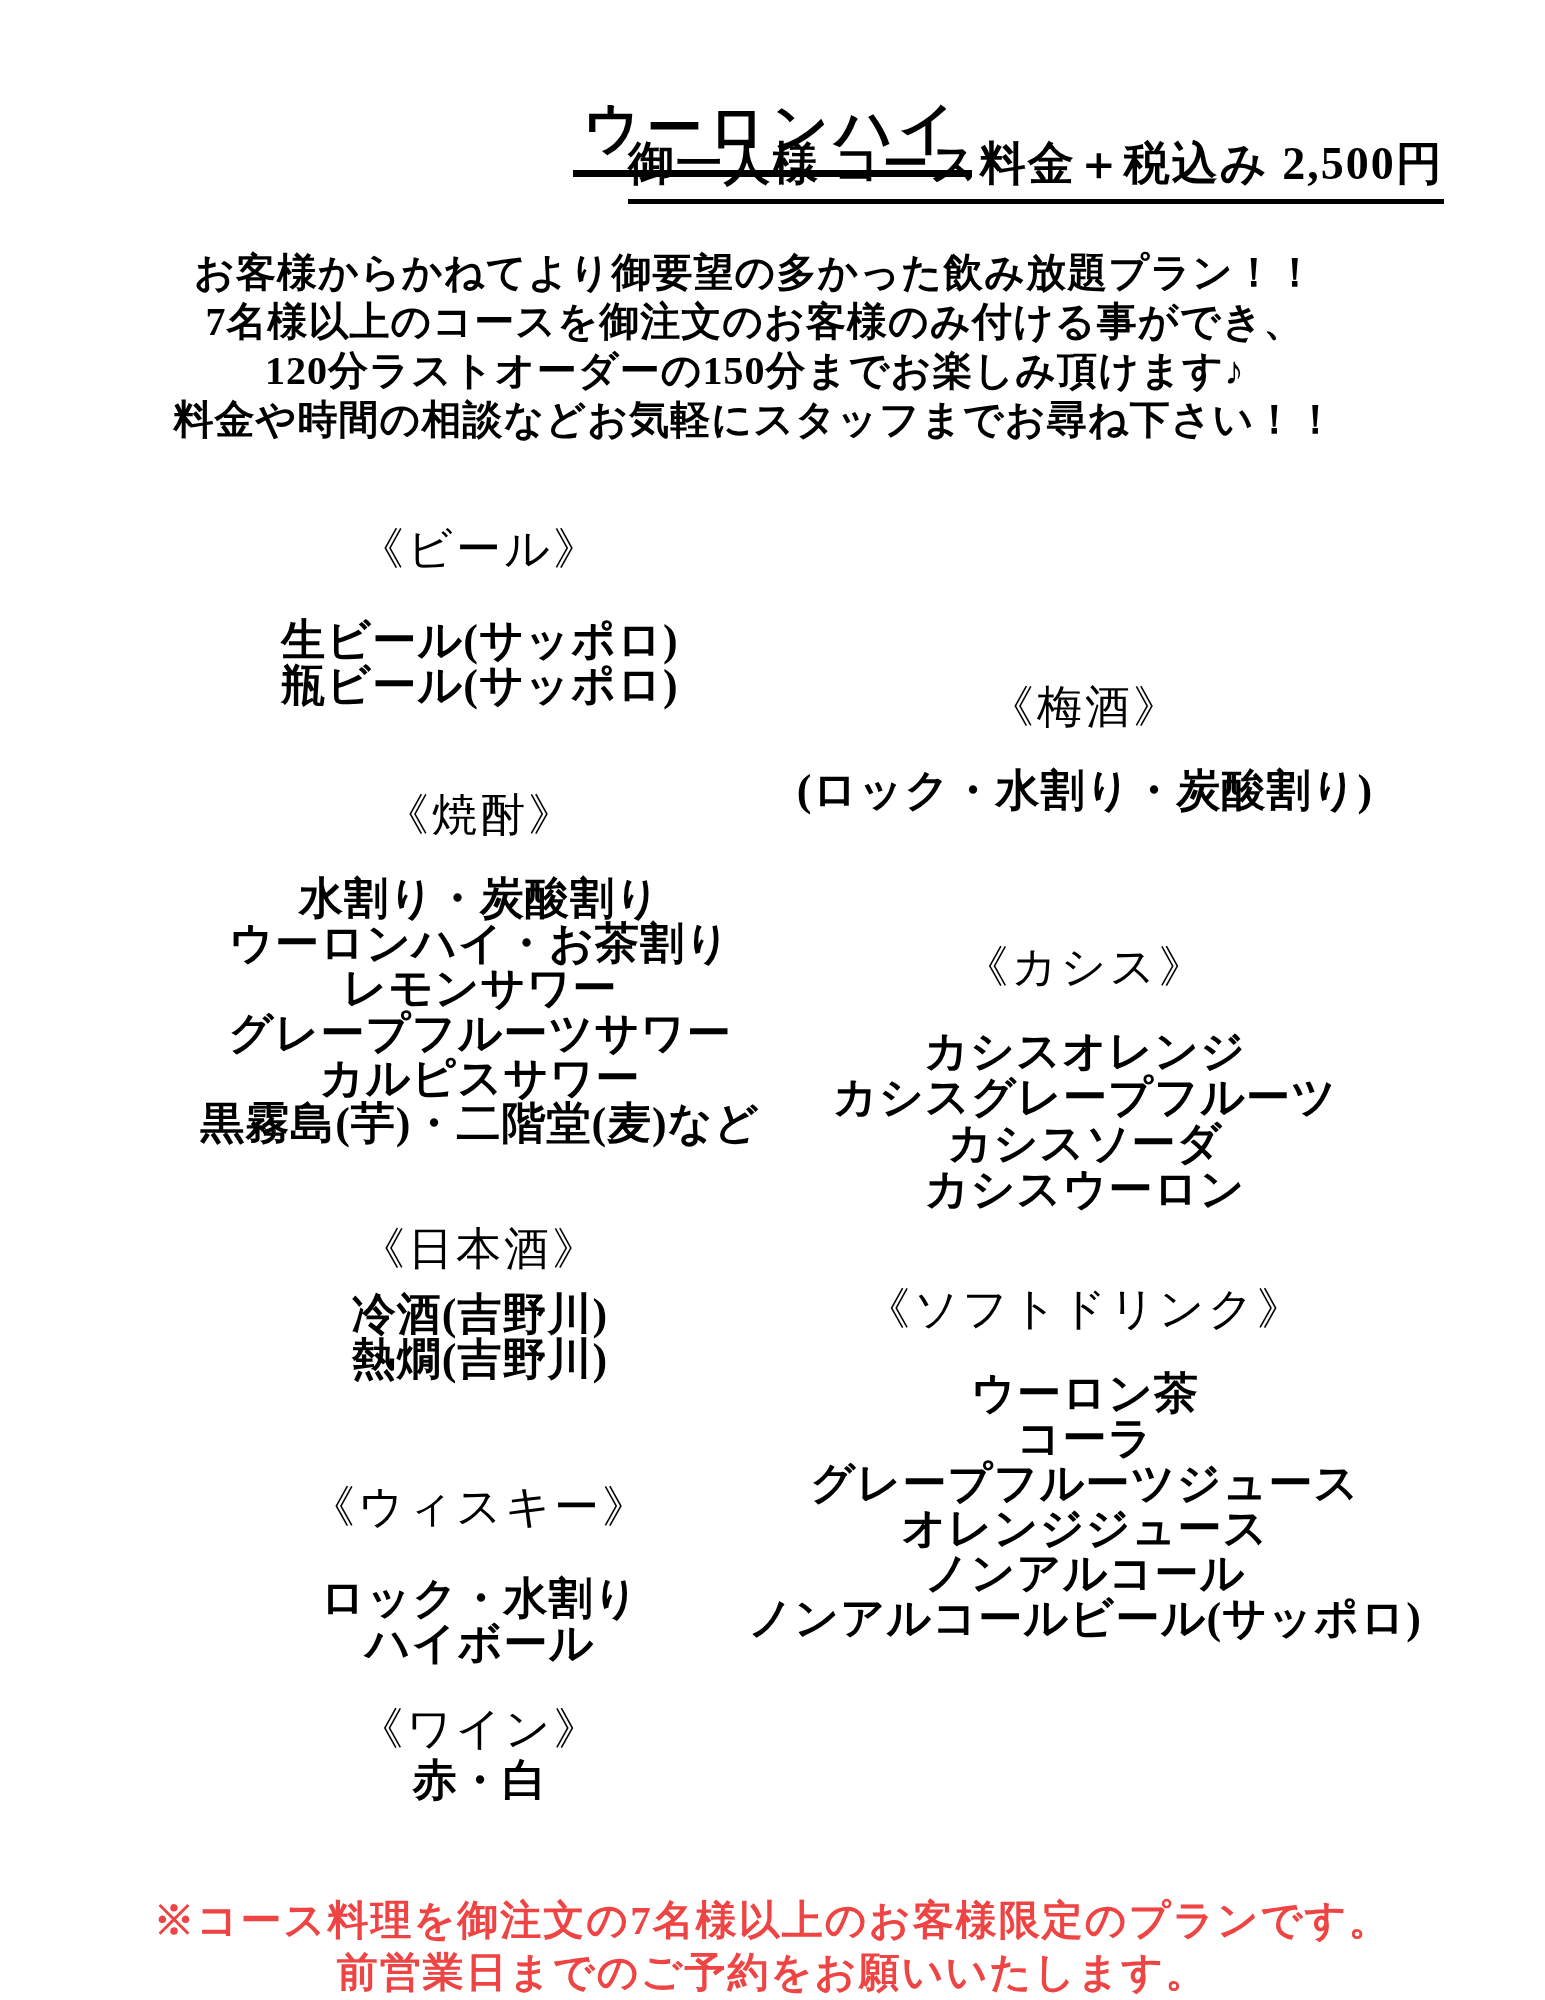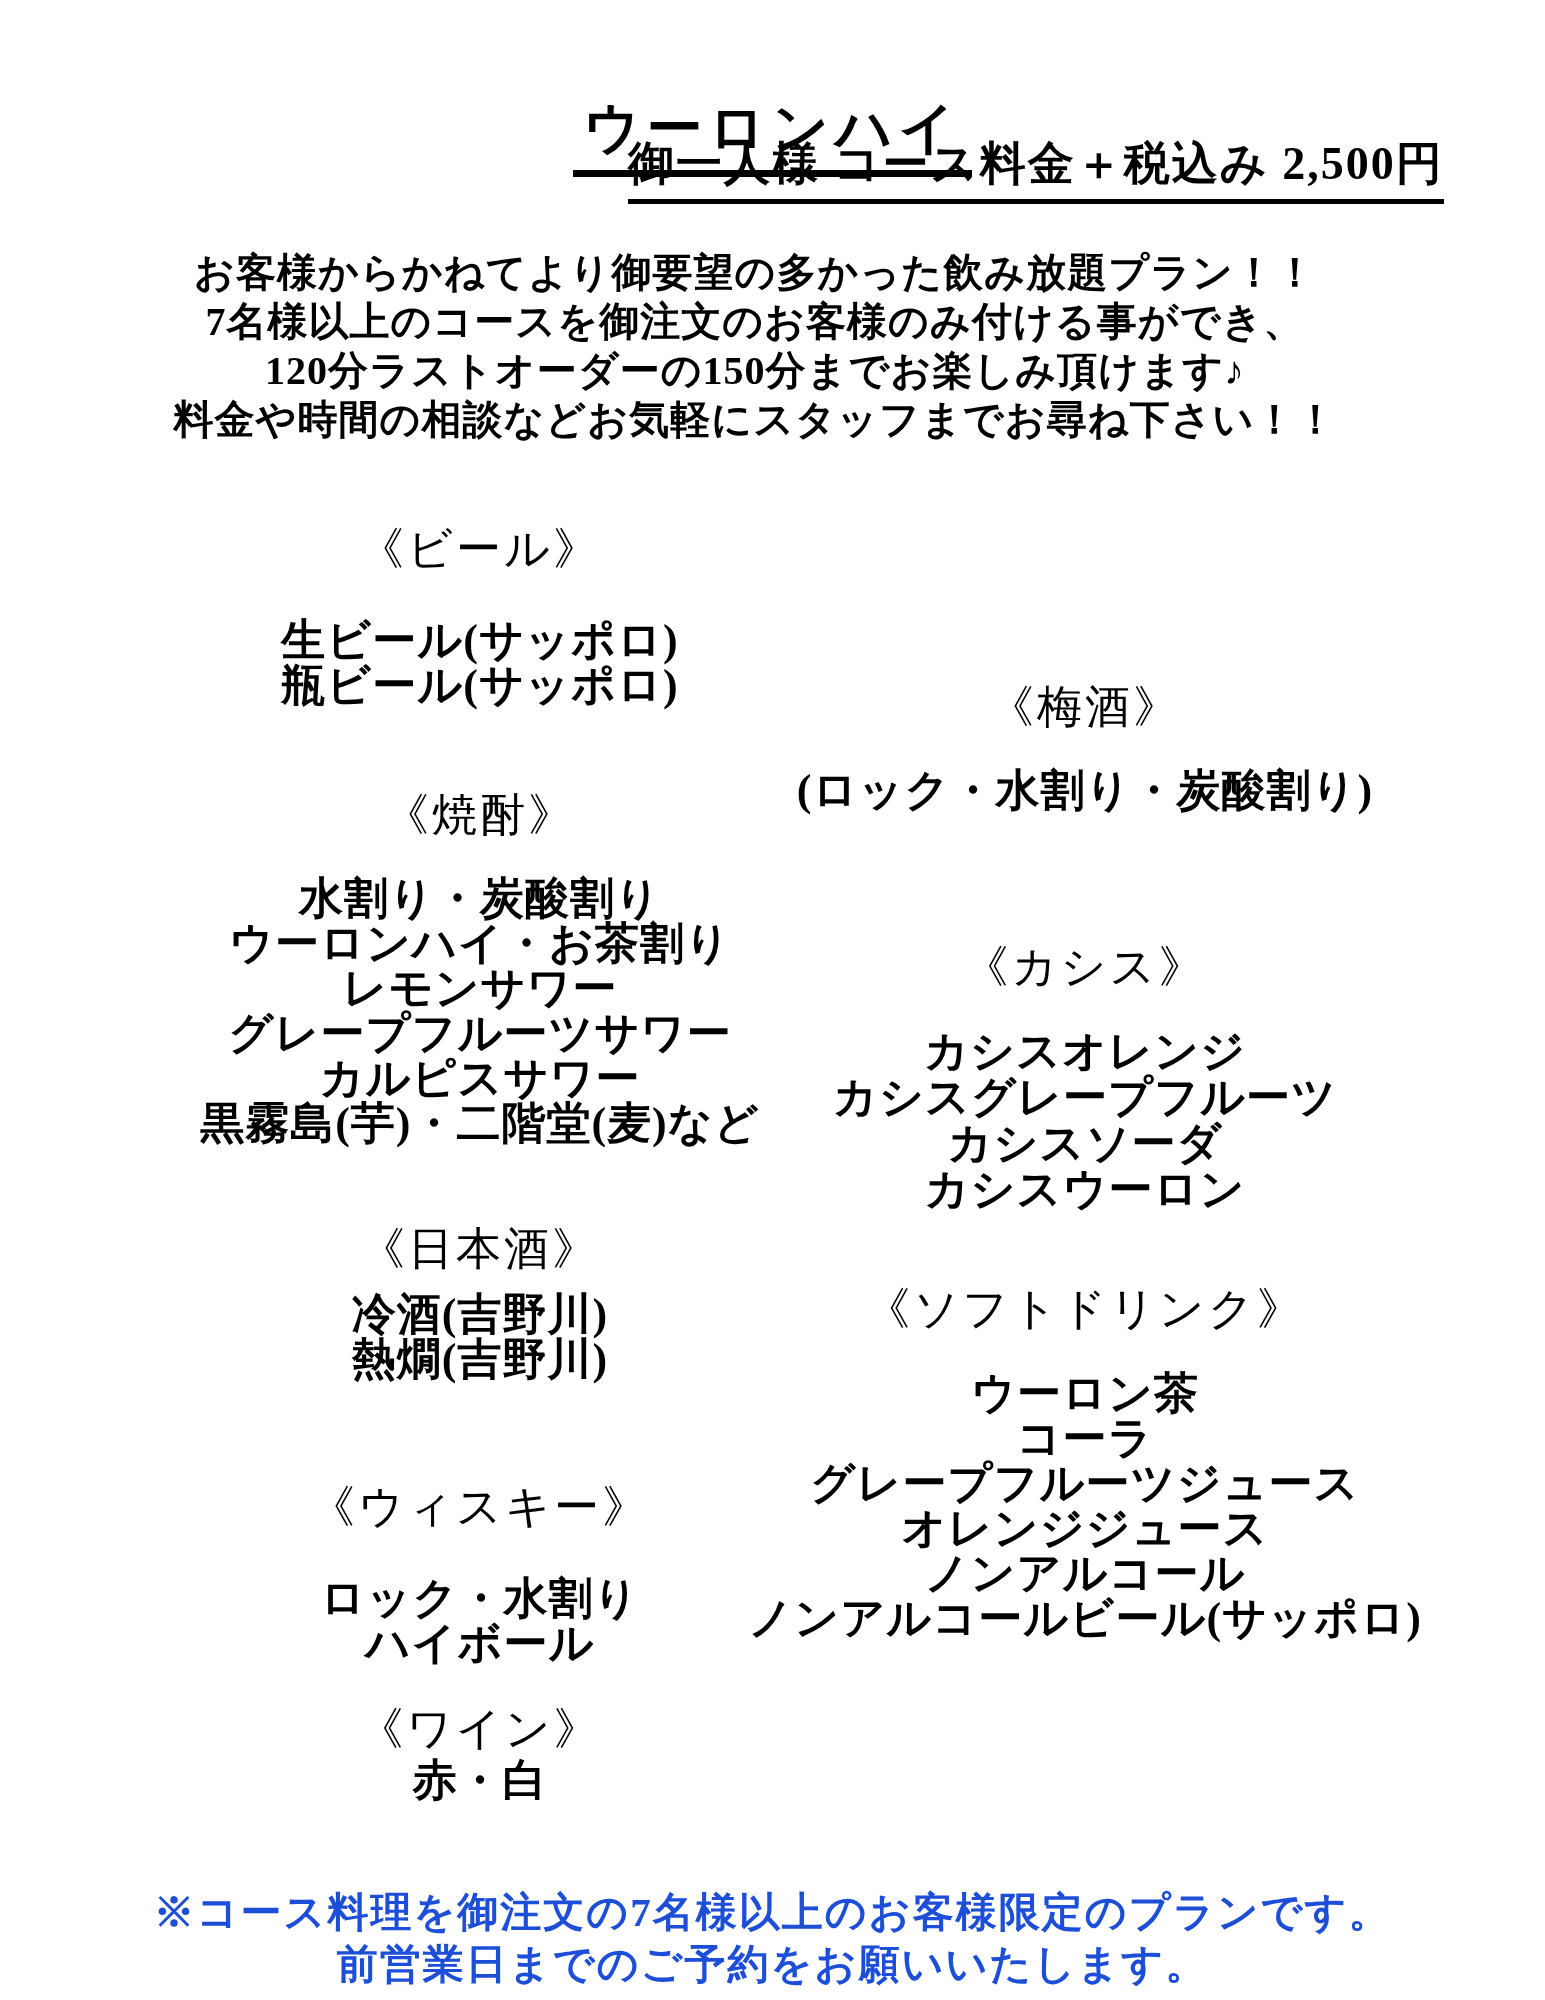--- a/index.html
+++ b/index.html
@@ -125,18 +125,18 @@
           <div>ウーロン茶</div>
           <div>コーラ</div>
           <div>グレープフルーツジュース</div>
           <div>オレンジジュース</div>
           <div>ノンアルコール</div>
           <div>ノンアルコールビール(サッポロ)</div>
         </div>
       </section>
     </div>
 
-  <div class="footer" style="color: #1d4ed8;">
+  <div class="footer" style="color: #ef4444; margin-top: 8px;">
     <div>※コース料理を御注文の7名様以上のお客様限定のプランです。</div>
     <div>前営業日までのご予約をお願いいたします。</div>
   </div>
 
 </div>
 
 </body></html>

